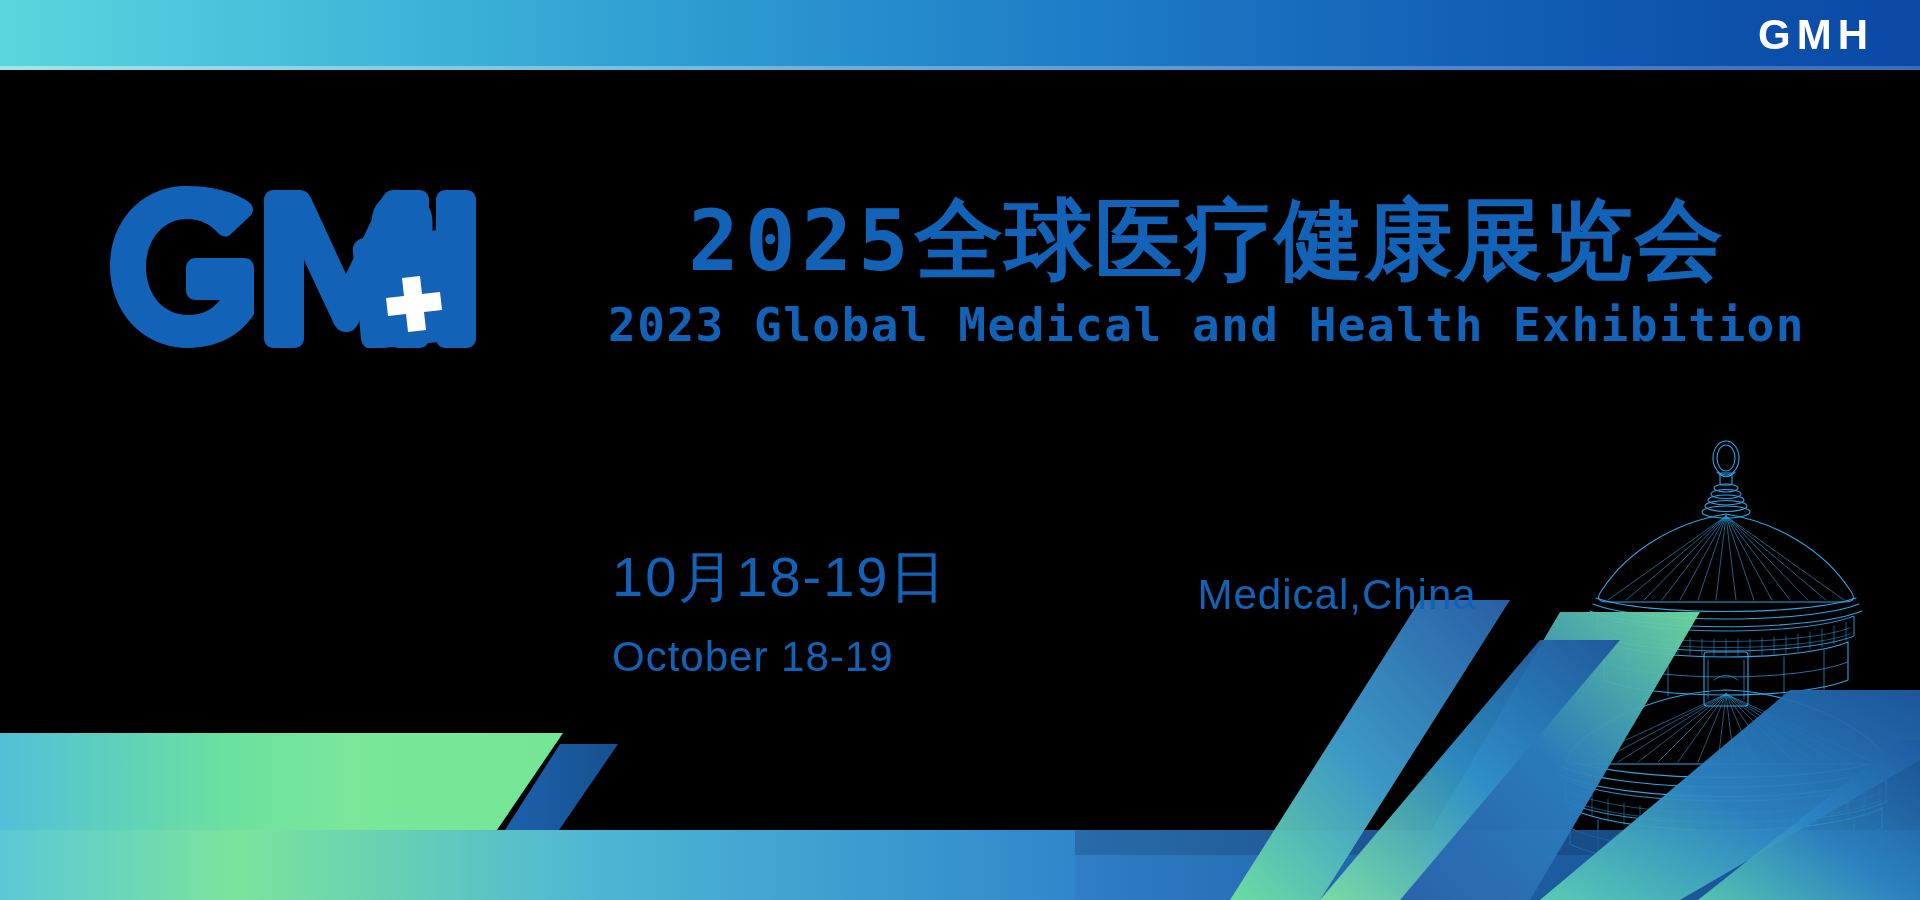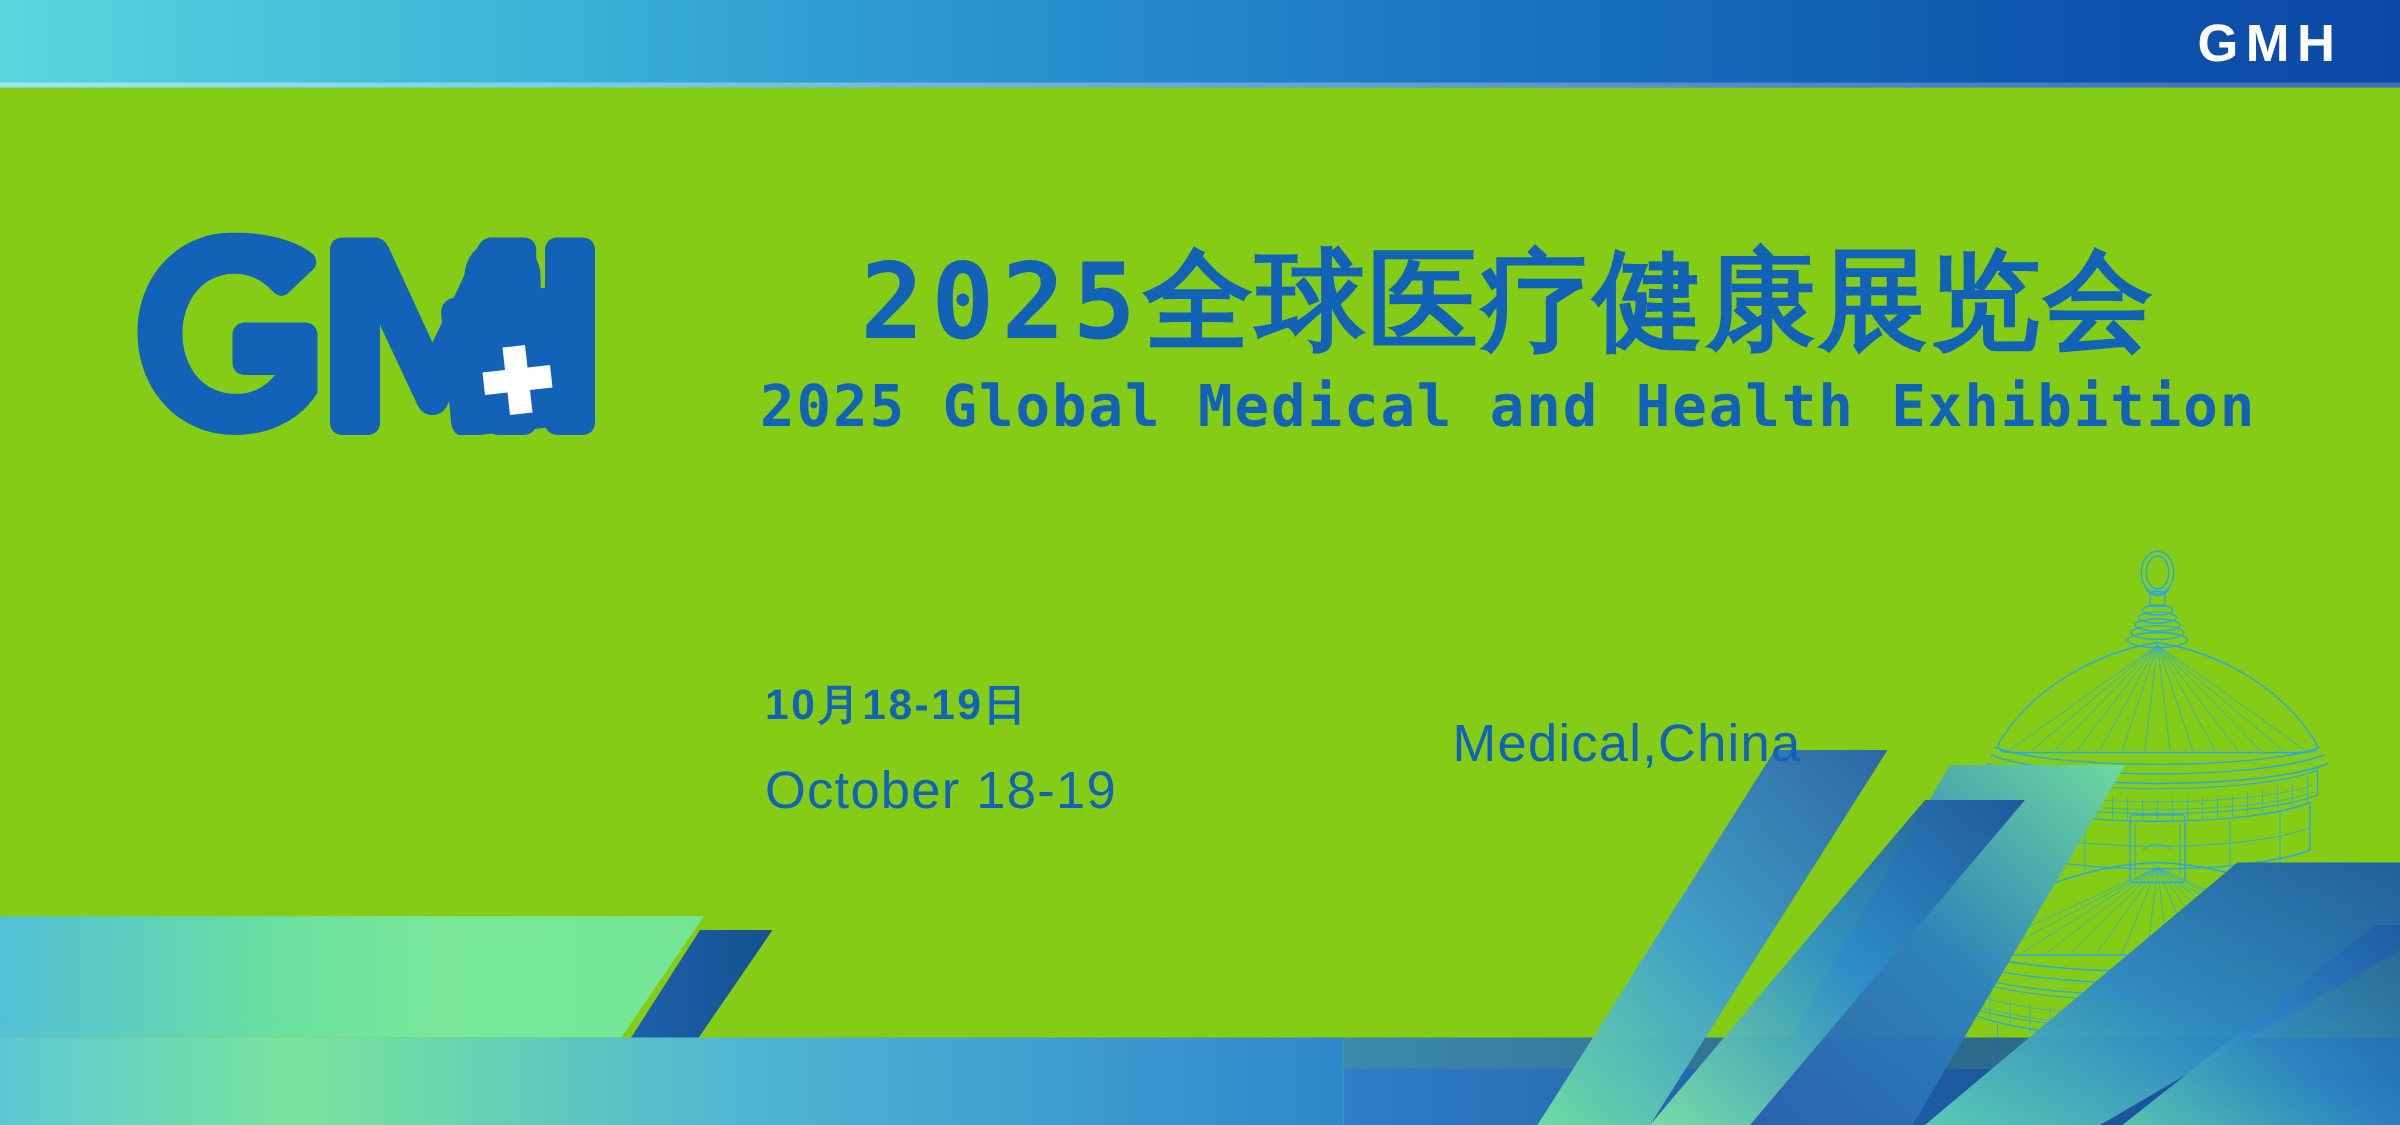--- a/index.html
+++ b/index.html
@@ -8,21 +8,21 @@
     background: #ffffff;
   }
   body {
     font-family: "Liberation Sans", sans-serif;
   }
   .banner {
     position: relative;
     width: 1920px;
     height: 900px;
     overflow: hidden;
-    background: #84cc16;
+    background: #000000;
   }
 
   
   .topbar {
     position: absolute;
     left: 0; top: 0;
     width: 1920px;
     height: 70px;
     background: linear-gradient(90deg,
         #5ad6dd 0%,
@@ -115,22 +115,22 @@
   .info-row {
     position: absolute;
     left: 612px;
     top: 546px;
     z-index: 6;
     display: flex;
     gap: 140px;
   }
   .info-col { min-width: 300px; }
   .info-main {
-    font-size: 34px;
-    font-weight: 700;
+    font-size: 56px;
+    font-weight: 400;
     color: #1263b8;
     letter-spacing: 2px;
     line-height: 1.1;
     white-space: nowrap;
   }
   .info-sub {
     margin-top: 26px;
     font-size: 42px;
     font-weight: 400;
     color: #1263b8;
@@ -383,21 +383,21 @@
       </g>
 
       <path d="M300 160 C302 178 296 190 284 194 C274 197 266 190 268 180" fill="none" stroke="#1263b8" stroke-width="9" stroke-linecap="round"></path>
     </svg>
   </div>
 
   <div class="title-block">
     <div class="title-cn">
       <span class="yr">2025</span><span>全球医疗健康展览会</span>
     </div>
-    <div class="title-en">2025 Global Medical and Health Exhibition</div>
+    <div class="title-en">2023 Global Medical and Health Exhibition</div>
   </div>
 
   <div class="info-row">
     <div class="info-col date">
       <div class="info-main">10月18-19日</div>
       <div class="info-sub">October 18-19</div>
     </div>
     <div class="info-col place">
       <div class="info-sub">Medical,China</div>
     </div>

